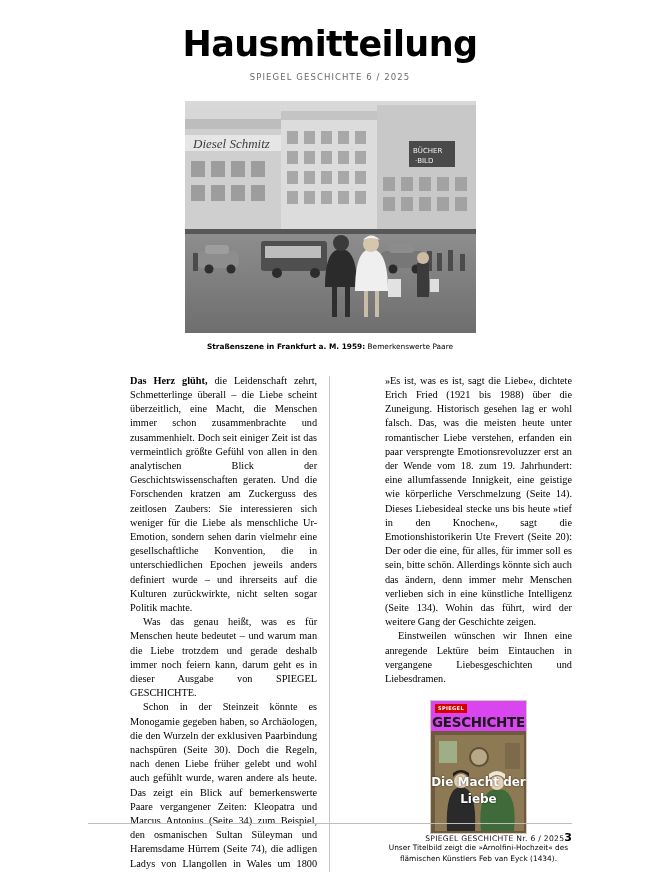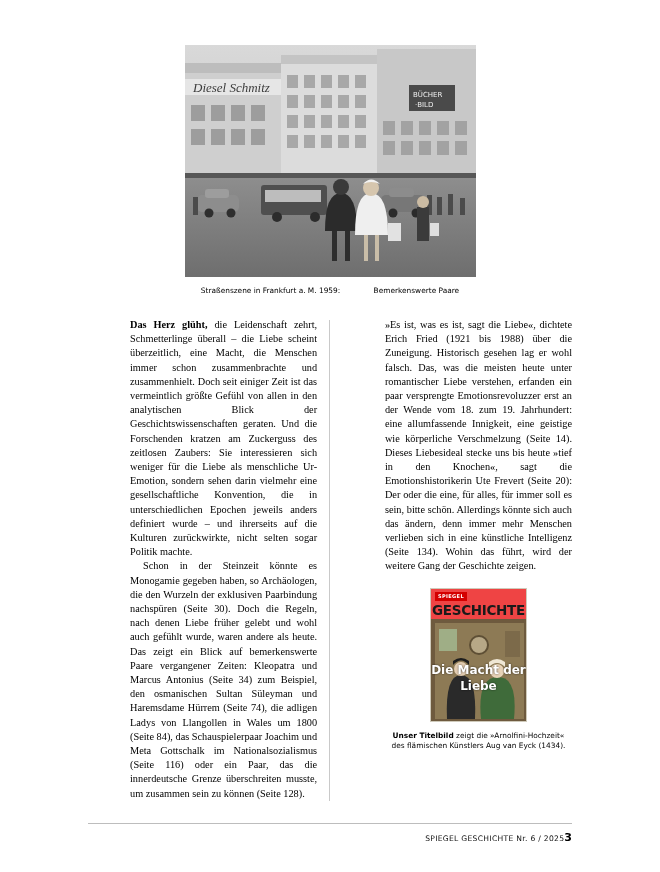--- a/index.html
+++ b/index.html
@@ -55,22 +55,22 @@
     background: #a16207;
   }
   .photo svg { display: block; }
   .caption {
     margin-top: 9px;
     text-align: center;
     font-family: "DejaVu Sans", sans-serif;
     font-size: 7.4px;
     line-height: 1.35;
   }
-  .caption b { font-weight: normal; margin-top: 24px; }
-  .caption span { font-weight: normal; padding-left: 31px; }
+  .caption b { font-weight: bold; margin-top: 24px; }
+  .caption span { font-weight: normal; }
 
   
   .columns {
     display: flex;
     margin-top: 22px;
     position: relative;
   }
   .col {
     width: 232px;
     font-size: 10.3px;
@@ -109,21 +109,21 @@
   
   .cover-block {
     margin-top: 14px;
     text-align: center;
   }
   .cover {
     width: 97px;
     height: 134px;
     margin: 0 auto;
     position: relative;
-    background: #ef4444;
+    background: #d946ef;
     border: 1px solid #cfcabb;
     box-sizing: border-box;
     overflow: hidden;
   }
   .cover-logo {
     position: absolute;
     top: 3px; left: 4px;
     background: #d40000;
     color: #fff;
     font-family: "DejaVu Sans", sans-serif;
@@ -156,21 +156,21 @@
     color: #ffffff;
     text-shadow: 0 0 2px rgba(0,0,0,.7);
   }
   .cover-caption {
     margin-top: 9px;
     font-family: "DejaVu Sans", sans-serif;
     font-size: 7.4px;
     line-height: 1.45;
     text-align: center;
   }
-  .cover-caption b { font-weight: bold; }
+  .cover-caption b { font-weight: normal; }
 
   
   .footer {
     position: absolute;
     left: 88px;
     right: 88px;
     bottom: 28px;
     border-top: 1px solid #bdbdbd;
     padding-top: 7px;
     display: flex;
@@ -186,20 +186,24 @@
   .footer-right {
     font-size: 11px;
     font-weight: bold;
   }
 </style>
 </head>
 <body>
 
 <div class="page">
 
+  <div class="masthead">
+    <h1 class="title">Hausmitteilung</h1>
+    <p class="subtitle">SPIEGEL GESCHICHTE  6 / 2025</p>
+  </div>
 
   <div class="photo-wrap">
     <div class="photo">
       <svg width="291" height="232" viewBox="0 0 291 232">
         <defs>
           <linearGradient id="sky" x1="0" y1="0" x2="0" y2="1">
             <stop offset="0%" stop-color="#d9d9d9"></stop>
             <stop offset="100%" stop-color="#b8b8b8"></stop>
           </linearGradient>
           <linearGradient id="road" x1="0" y1="0" x2="0" y2="1">
@@ -315,29 +319,31 @@
     </div>
     <div class="caption">
       <b>Straßenszene in Frankfurt a. M. 1959:</b><span> Bemerkenswerte Paare</span>
     </div>
   </div>
 
   <div class="columns">
 
     <div class="col left">
       <p><span class="lead-bold">Das Herz glüht,</span><span> die Leidenschaft zehrt, Schmetterlinge überall – die Liebe scheint überzeitlich, eine Macht, die Menschen immer schon zusammenbrachte und zusammenhielt. Doch seit einiger Zeit ist das vermeintlich größte Gefühl von allen in den analytischen Blick der Geschichtswissenschaften geraten. Und die Forschenden kratzen am Zuckerguss des zeitlosen Zaubers: Sie interessieren sich weniger für die Liebe als menschliche Ur-Emotion, sondern sehen darin vielmehr eine gesellschaftliche Konvention, die in unterschiedlichen Epochen jeweils anders definiert wurde – und ihrerseits auf die Kulturen zurückwirkte, nicht selten sogar Politik machte.</span></p>
+      <p>Was das genau heißt, was es für Menschen heute bedeutet – und warum man die Liebe trotzdem und gerade deshalb immer noch feiern kann, darum geht es in dieser Ausgabe von SPIEGEL GESCHICHTE.</p>
       <p>
         <span>Schon in der Steinzeit könnte es Monogamie gegeben haben, so Archäologen, die den Wurzeln der exklusiven Paarbindung nachspüren (Seite 30). Doch die Regeln, nach denen Liebe früher gelebt und wohl auch gefühlt wurde, waren andere als heute. Das zeigt ein Blick auf bemerkenswerte Paare vergangener Zeiten: Kleopatra und Marcus Antonius (Seite 34) zum Beispiel, den osmanischen Sultan Süleyman und Haremsdame Hürrem (Seite 74), die adligen Ladys von Llangollen in Wales um 1800 (Seite 84), das Schauspielerpaar Joachim und Meta Gottschalk im Nationalsozialismus (Seite 116) oder ein Paar, das die innerdeutsche Grenze überschreiten musste, um zusammen sein zu können (Seite 128).</span>
       </p>
     </div>
 
     <div class="divider"></div>
 
     <div class="col right">
       <p>»Es ist, was es ist, sagt die Liebe«, dichtete Erich Fried (1921 bis 1988) über die Zuneigung. Historisch gesehen lag er wohl falsch. Das, was die meisten heute unter romantischer Liebe verstehen, erfanden ein paar versprengte Emotionsrevoluzzer erst an der Wende vom 18. zum 19. Jahrhundert: eine allumfassende Innigkeit, eine geistige wie körperliche Verschmelzung (Seite 14). Dieses Liebesideal stecke uns bis heute »tief in den Knochen«, sagt die Emotionshistorikerin Ute Frevert (Seite 20): Der oder die eine, für alles, für immer soll es sein, bitte schön. Allerdings könnte sich auch das ändern, denn immer mehr Menschen verlieben sich in eine künstliche Intelligenz (Seite 134). Wohin das führt, wird der weitere Gang der Geschichte zeigen.</p>
+      <p>Einstweilen wünschen wir Ihnen eine anregende Lektüre beim Eintauchen in vergangene Liebesgeschichten und Liebesdramen.</p>
 
       <div class="cover-block">
         <div class="cover">
           <div class="cover-logo">SPIEGEL</div>
           <div class="cover-title">GESCHICHTE</div>
           <div class="cover-art">
             <svg width="97" height="104" viewBox="0 0 97 104">
               <rect x="0" y="0" width="97" height="104" fill="#6e5a3e"></rect>
               <rect x="4" y="4" width="89" height="96" fill="#8d7a55"></rect>
 
@@ -350,21 +356,21 @@
               <path d="M58 48 q8 -8 16 0 l0 -5 q-8 -6 -16 0 z" fill="#efe7d5"></path>
 
               <rect x="8" y="10" width="18" height="22" fill="#9fae86"></rect>
               <circle cx="48" cy="26" r="9" fill="#b7a887" stroke="#5e4f35" stroke-width="2"></circle>
               <rect x="74" y="12" width="15" height="26" fill="#7c6a4a"></rect>
             </svg>
           </div>
           <div class="cover-line">Die Macht der Liebe</div>
         </div>
         <div class="cover-caption">
-          <b>Unser Titelbild</b><span> zeigt die »Arnolfini-Hochzeit« des flämischen Künstlers Aug van Eyck (1434).</span>
+          <b>Unser Titelbild</b><span> zeigt die »Arnolfini-Hochzeit« des flämischen Künstlers Feb van Eyck (1434).</span>
         </div>
       </div>
     </div>
   </div>
 
   <div class="footer">
     <div class="footer-left">SPIEGEL GESCHICHTE  Nr. 6 / 2025</div>
     <div class="footer-right">3</div>
   </div>
 

